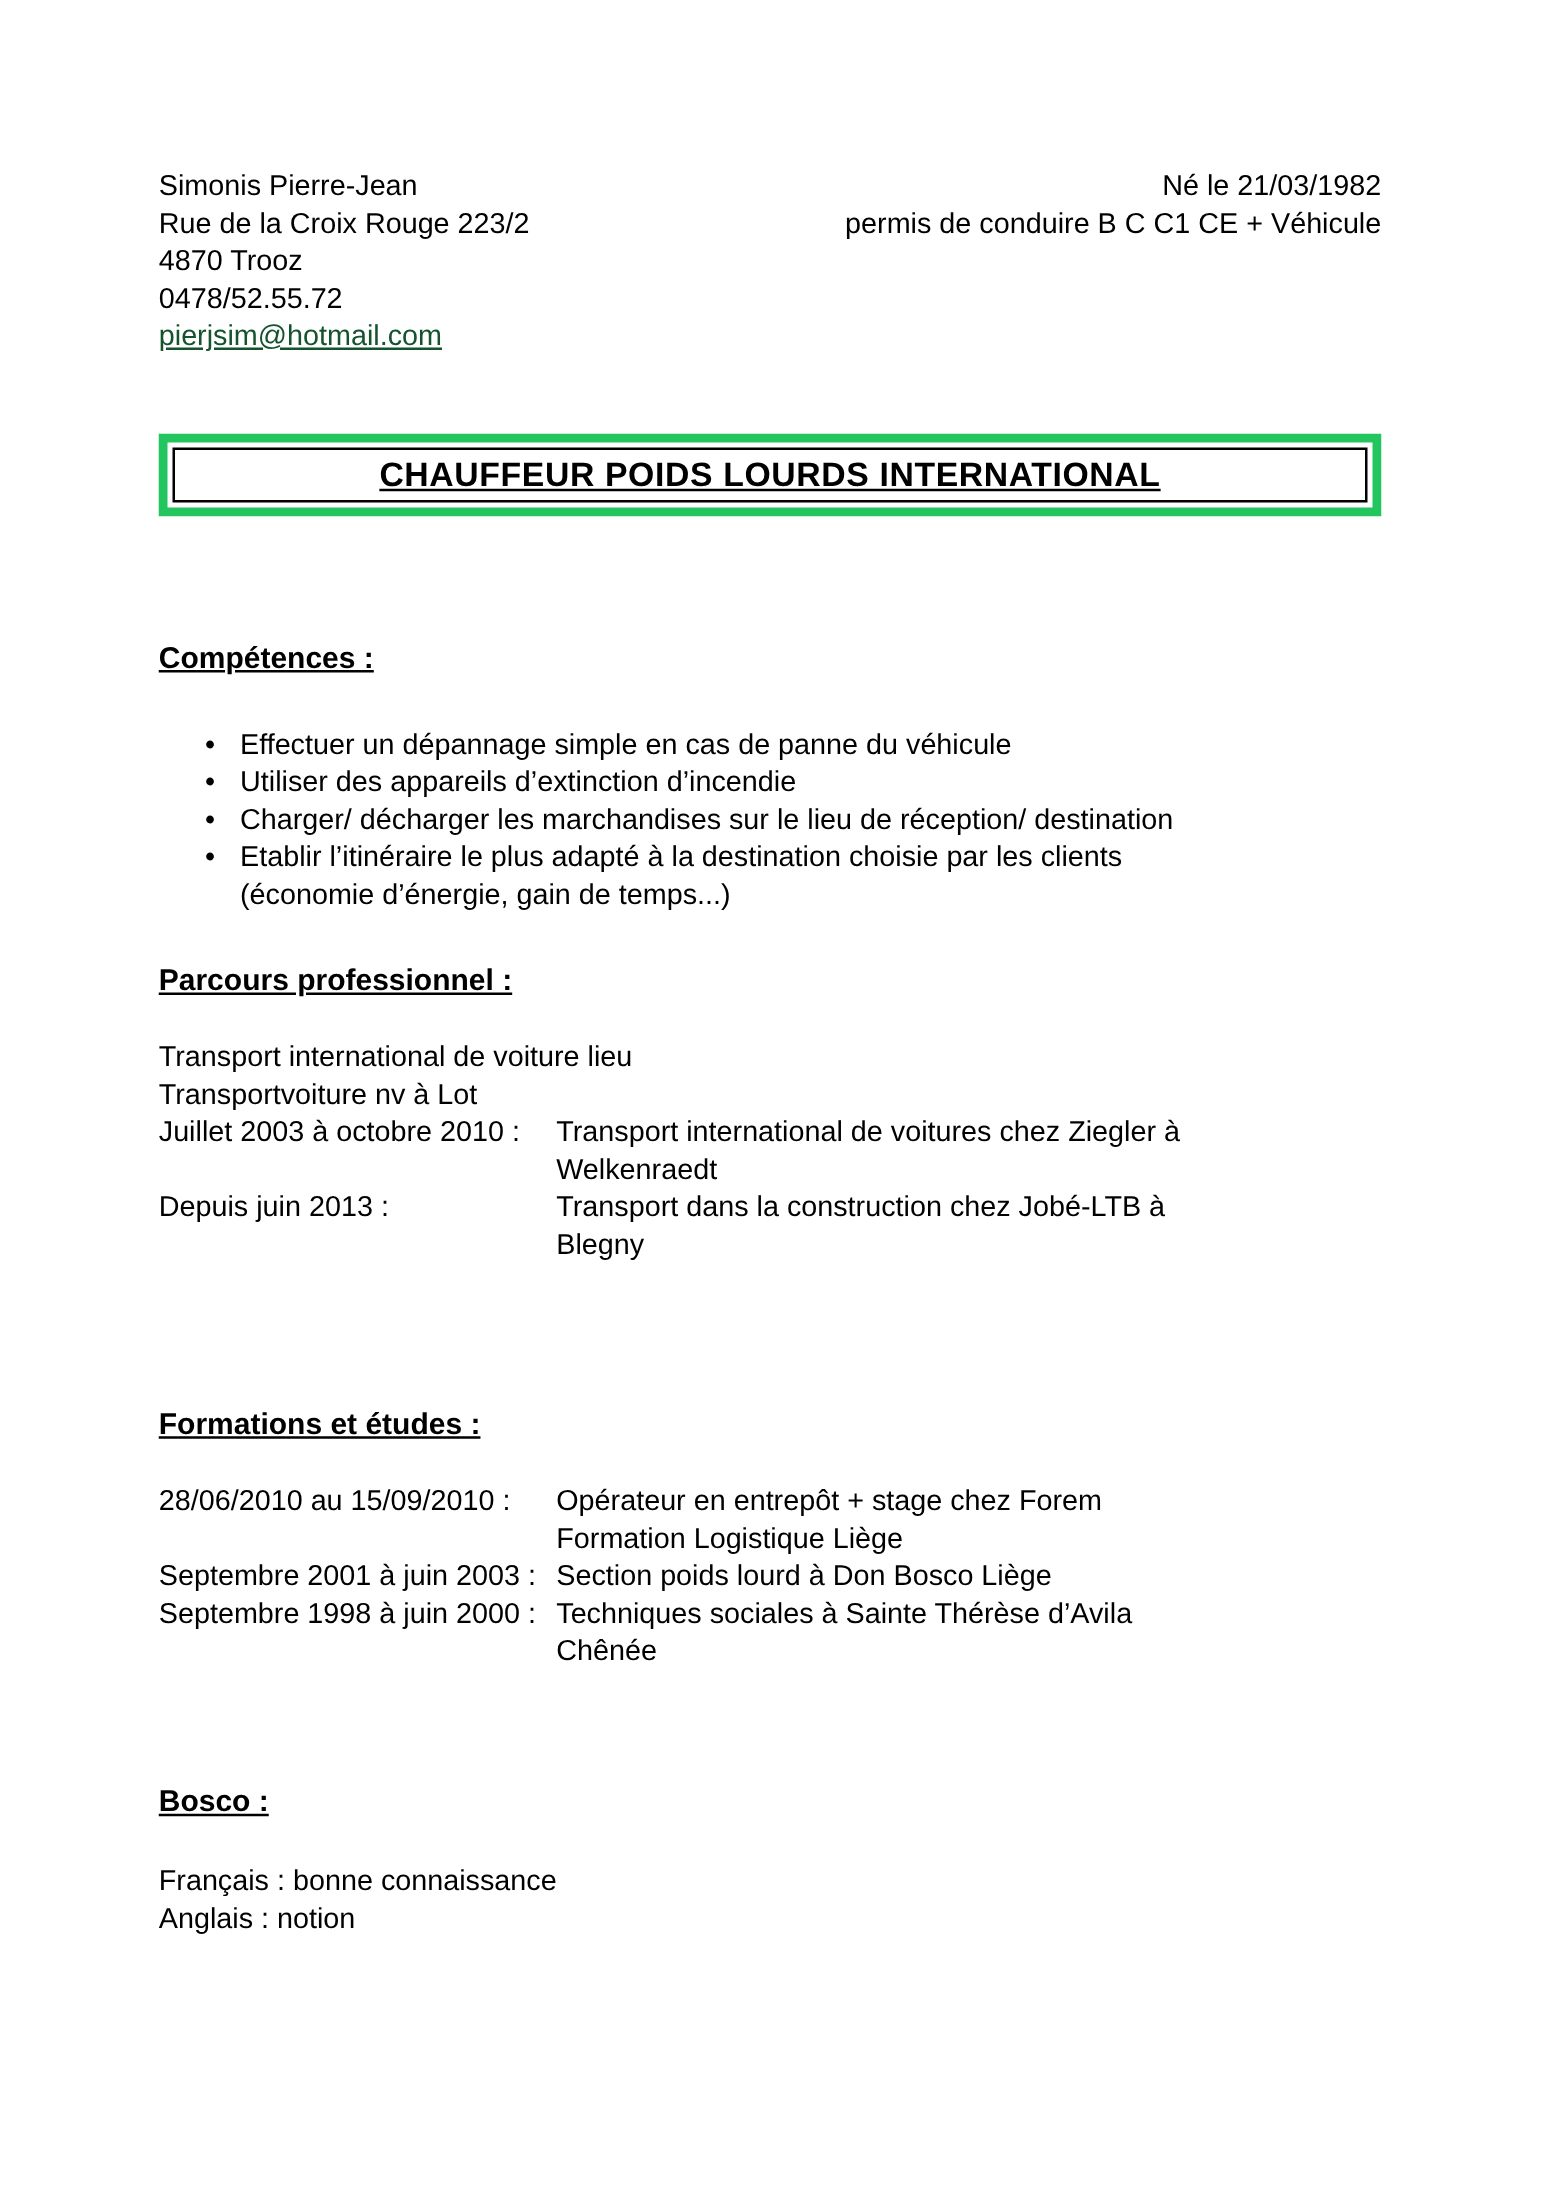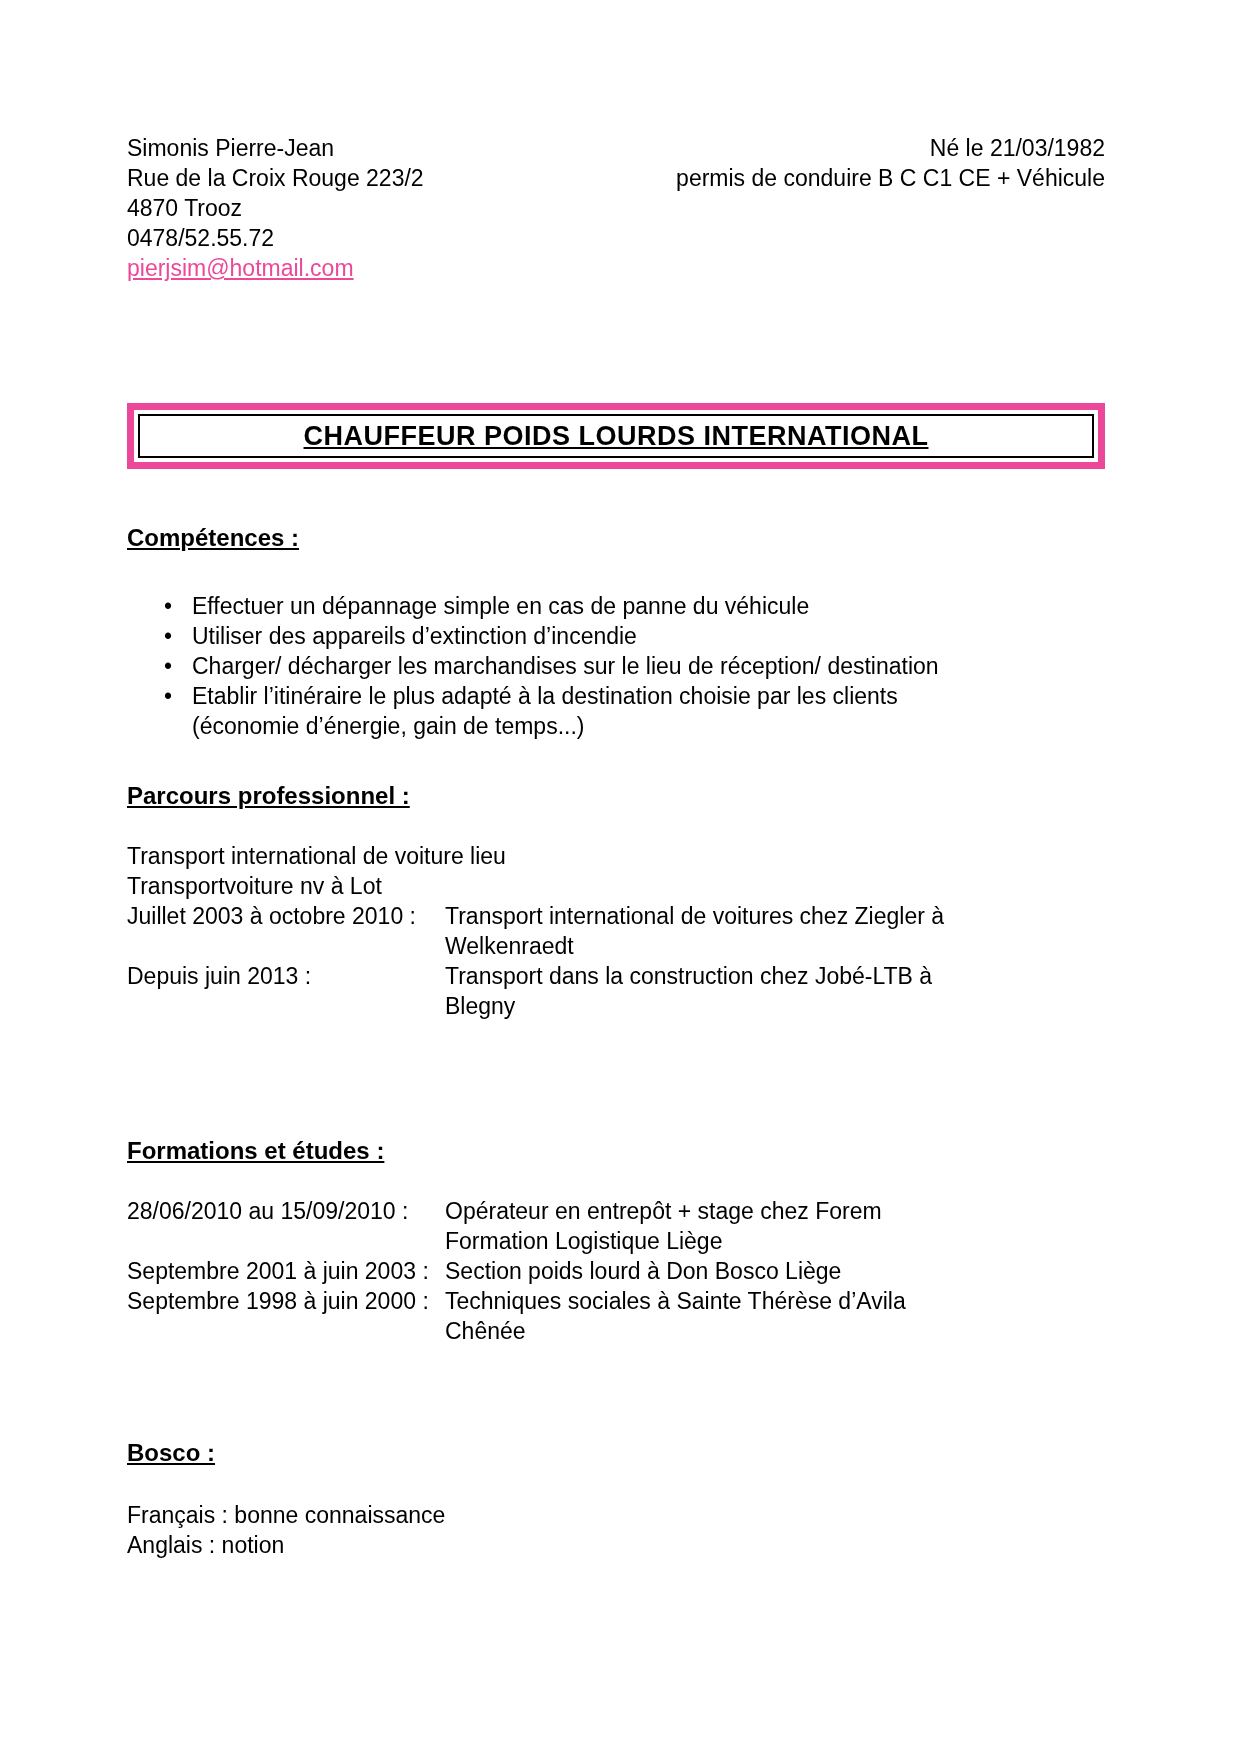--- a/index.html
+++ b/index.html
@@ -19,26 +19,26 @@
     left: 127px;
     right: 135px;
     top: 133px;
   }
   .body-text { font-size: 23px; line-height: 30px; }
 
   
   .header-row { display: flex; justify-content: space-between; }
   .contact-block { text-align: left; }
   .personal-block { text-align: right; }
-  .email-link { color: #ec4899; text-decoration: underline; cursor: pointer; }
+  .email-link { color: #14532d; text-decoration: underline; cursor: pointer; }
 
   
   .title-box-outer {
-    margin-top: 120px;
-    border: 7px solid #ec4899;
+    margin-top: 64px;
+    border: 7px solid #22c55e;
     padding: 4px;
     background: #ffffff;
   }
   .title-box-inner {
     border: 2px solid #000000;
     padding: 3px 6px;
   }
   .doc-title {
     font-size: 27px;
     line-height: 34px;
@@ -48,21 +48,21 @@
     letter-spacing: 0.5px;
   }
 
   
   .section-heading {
     font-size: 24px;
     line-height: 30px;
     font-weight: bold;
     text-decoration: underline;
   }
-  .h-competences { margin-top: 54px; }
+  .h-competences { margin-top: 99px; }
   .h-parcours   { margin-top: 40px; }
   .h-formations { margin-top: 115px; }
   .h-langue     { margin-top: 92px; }
 
   
   .bullet-list { list-style: none; margin-top: 38px; }
   .bullet-list li {
     position: relative;
     padding-left: 65px;
     white-space: pre-line;

